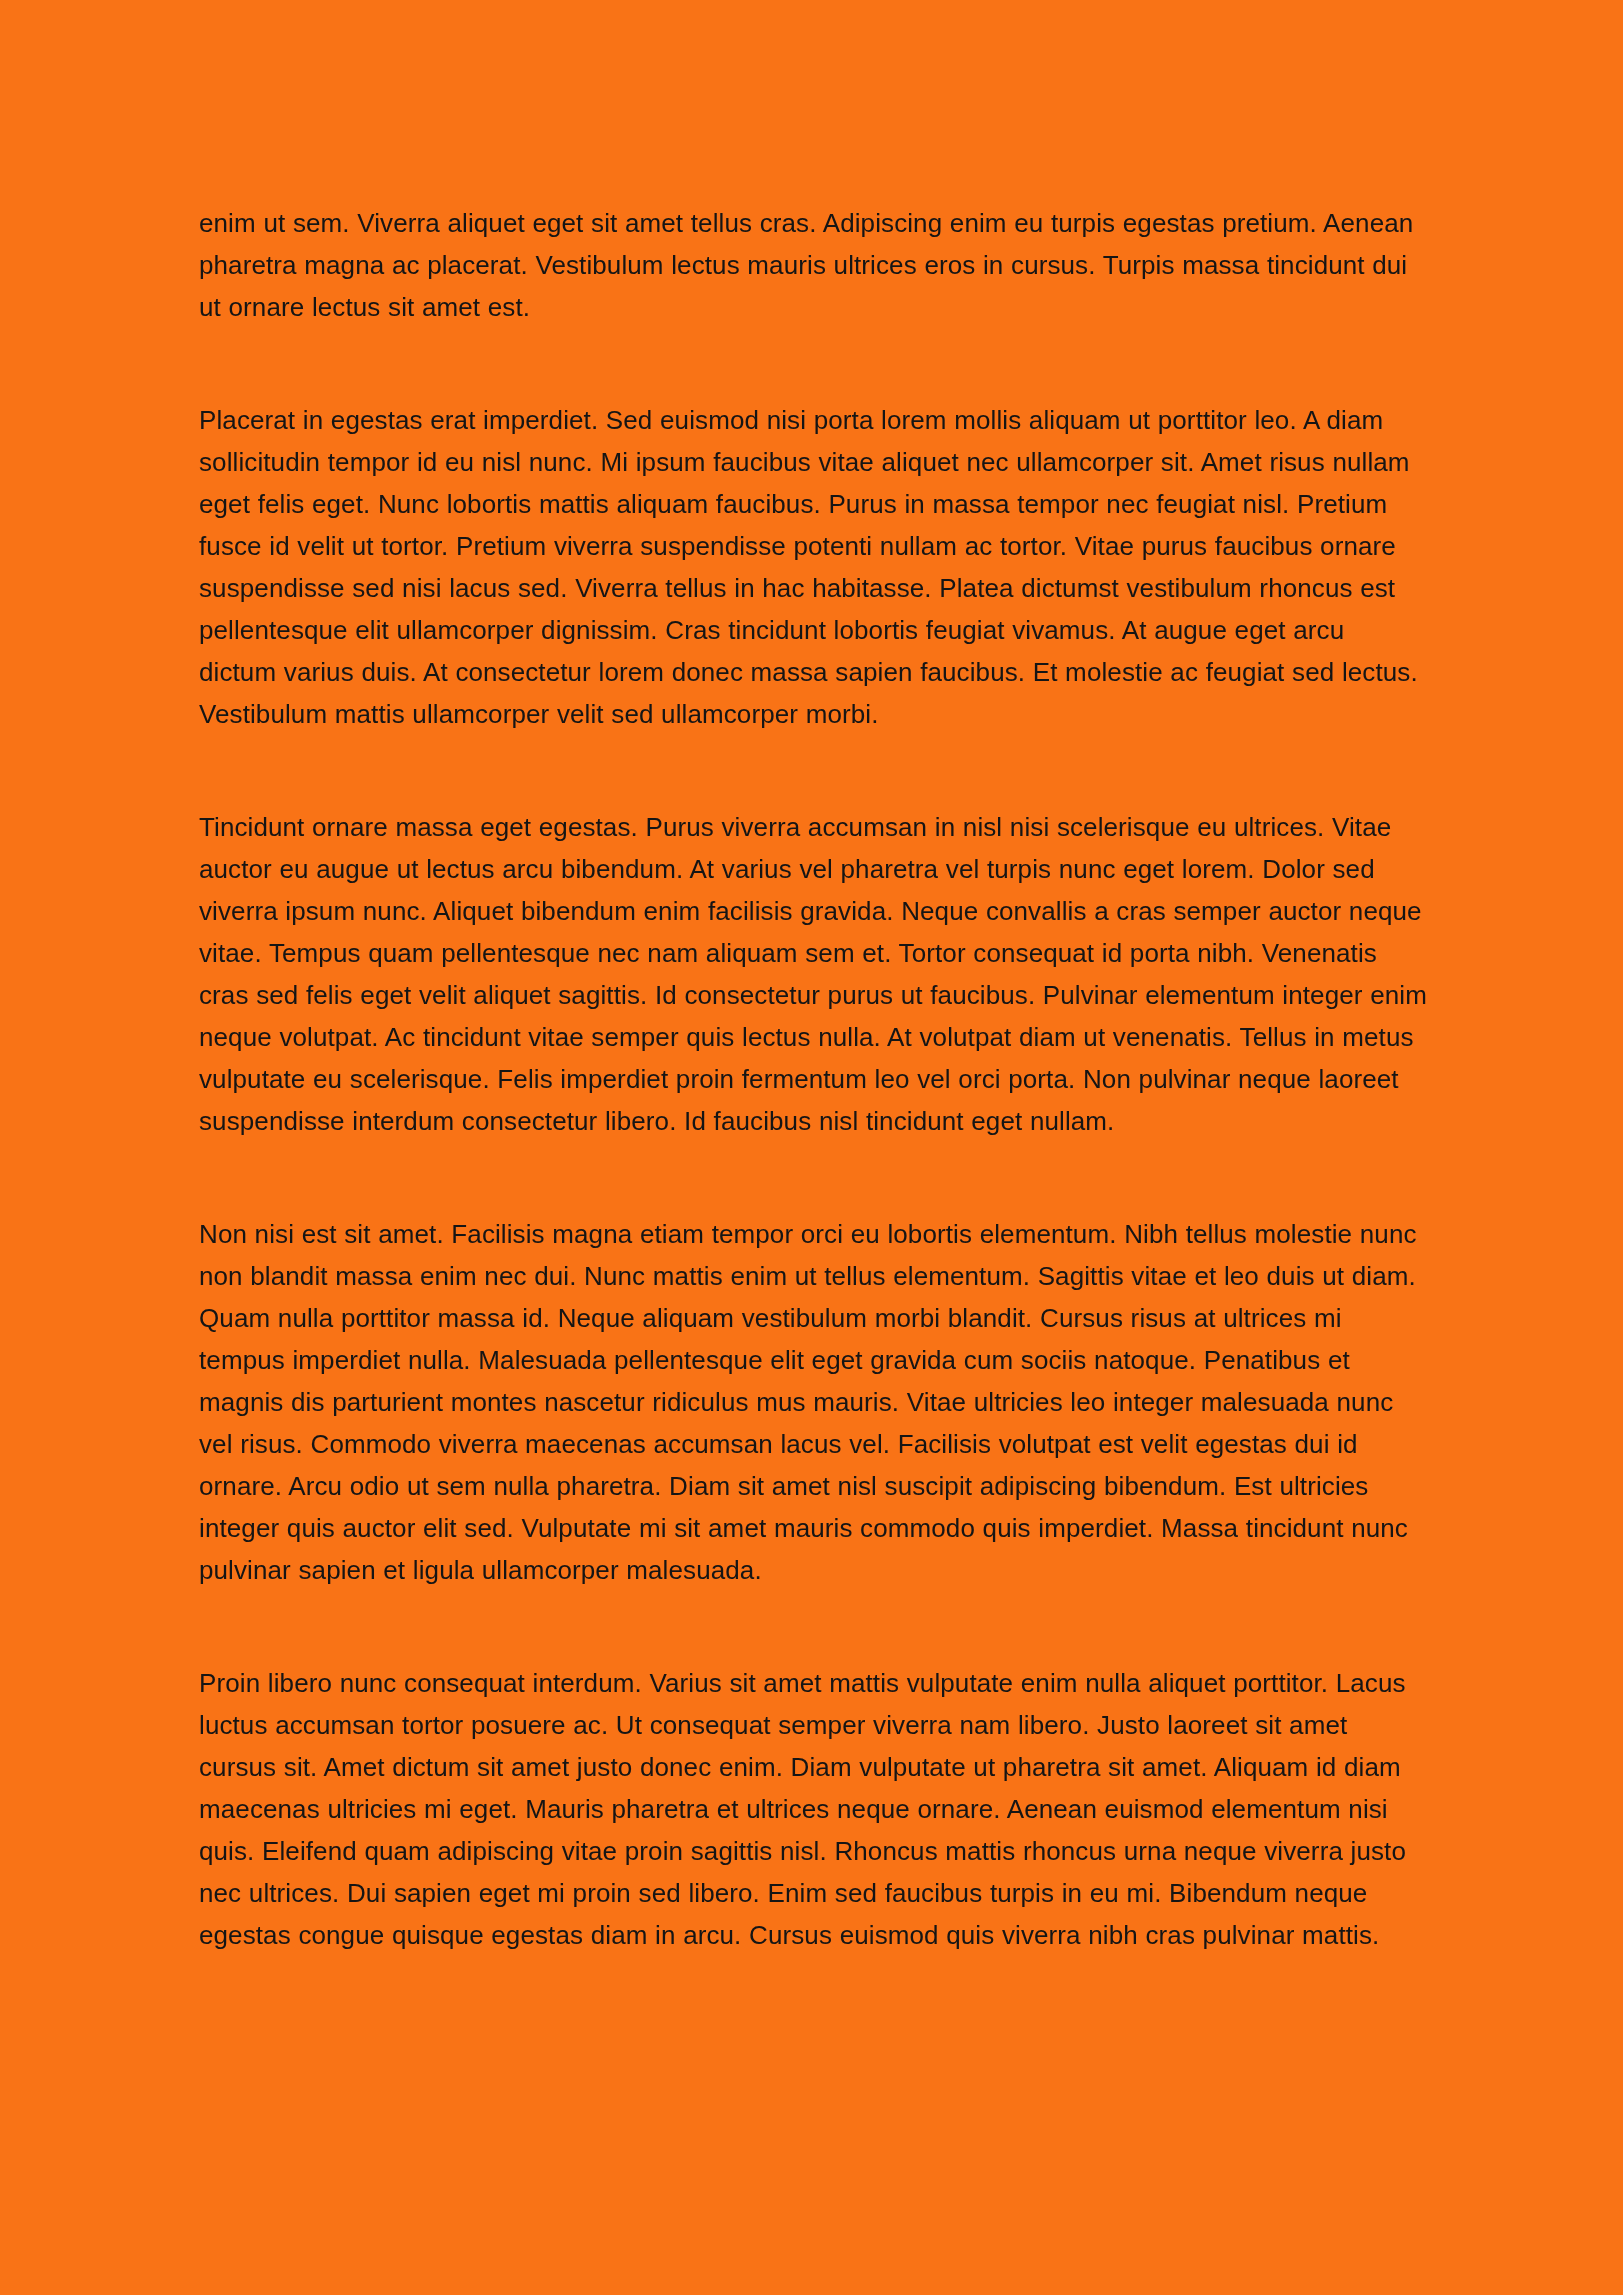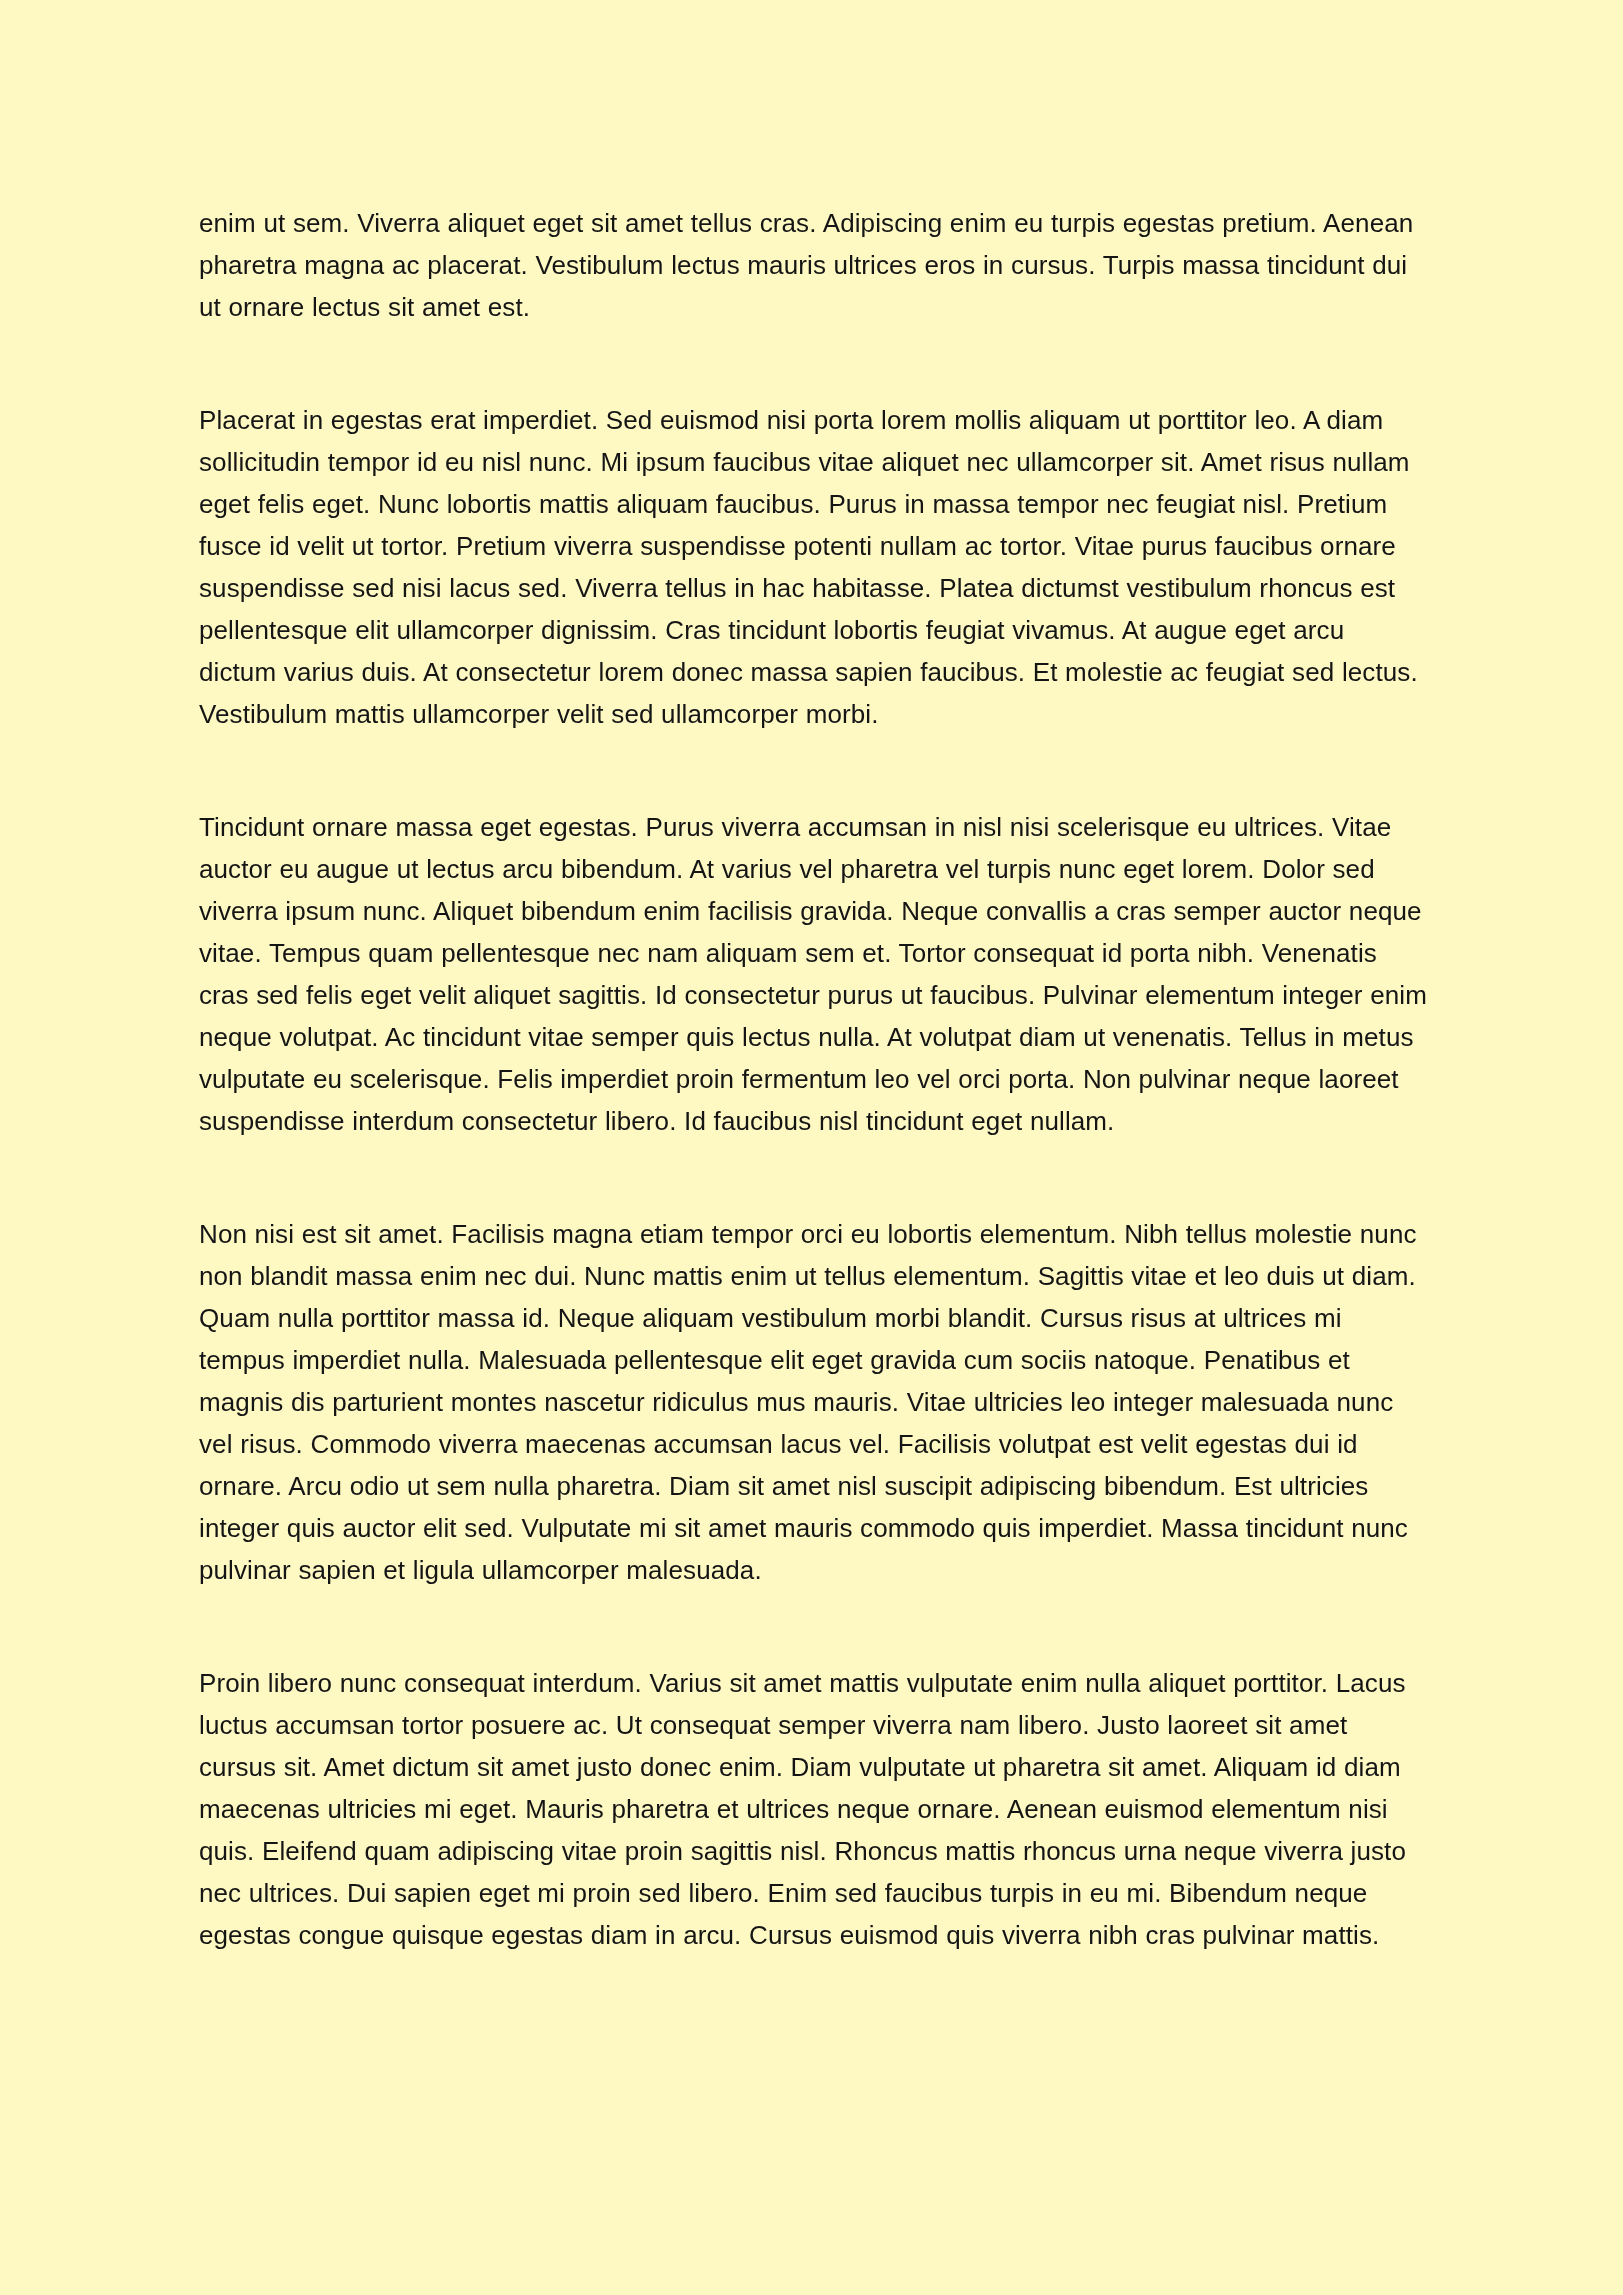--- a/index.html
+++ b/index.html
@@ -9,21 +9,21 @@
   }
   body {
     width: 1623px;
     height: 2295px;
     font-family: "Liberation Sans", sans-serif;
   }
   .page {
     box-sizing: border-box;
     width: 1623px;
     height: 2295px;
-    background: #fef9c3;
+    background: #f97316;
     padding: 202px 196px 183px 199px;
     overflow: hidden;
   }
   .paragraph {
     margin: 0 0 71px 0;
     font-size: 26px;
     line-height: 42px;
     color: #151515;
     text-align: left;
     letter-spacing: 0.1px;

